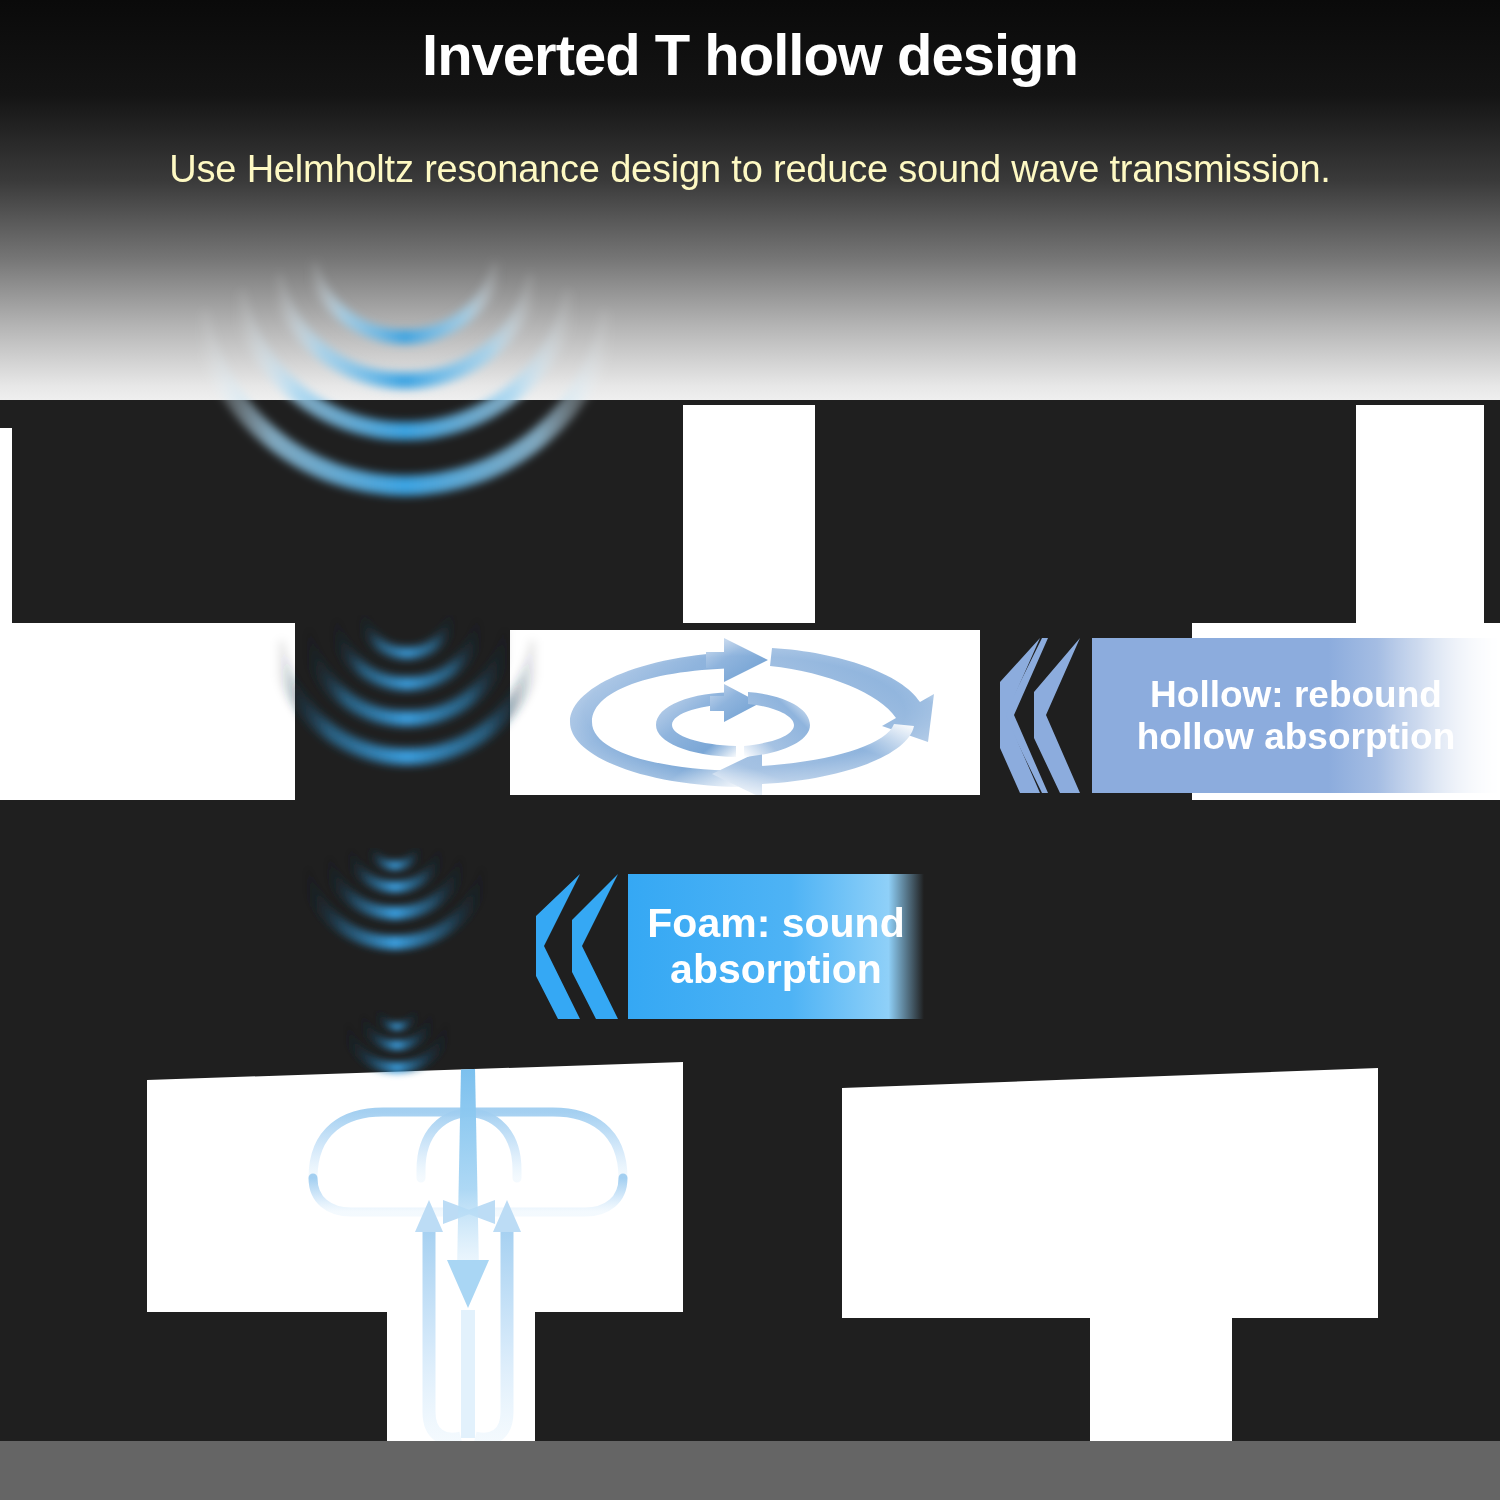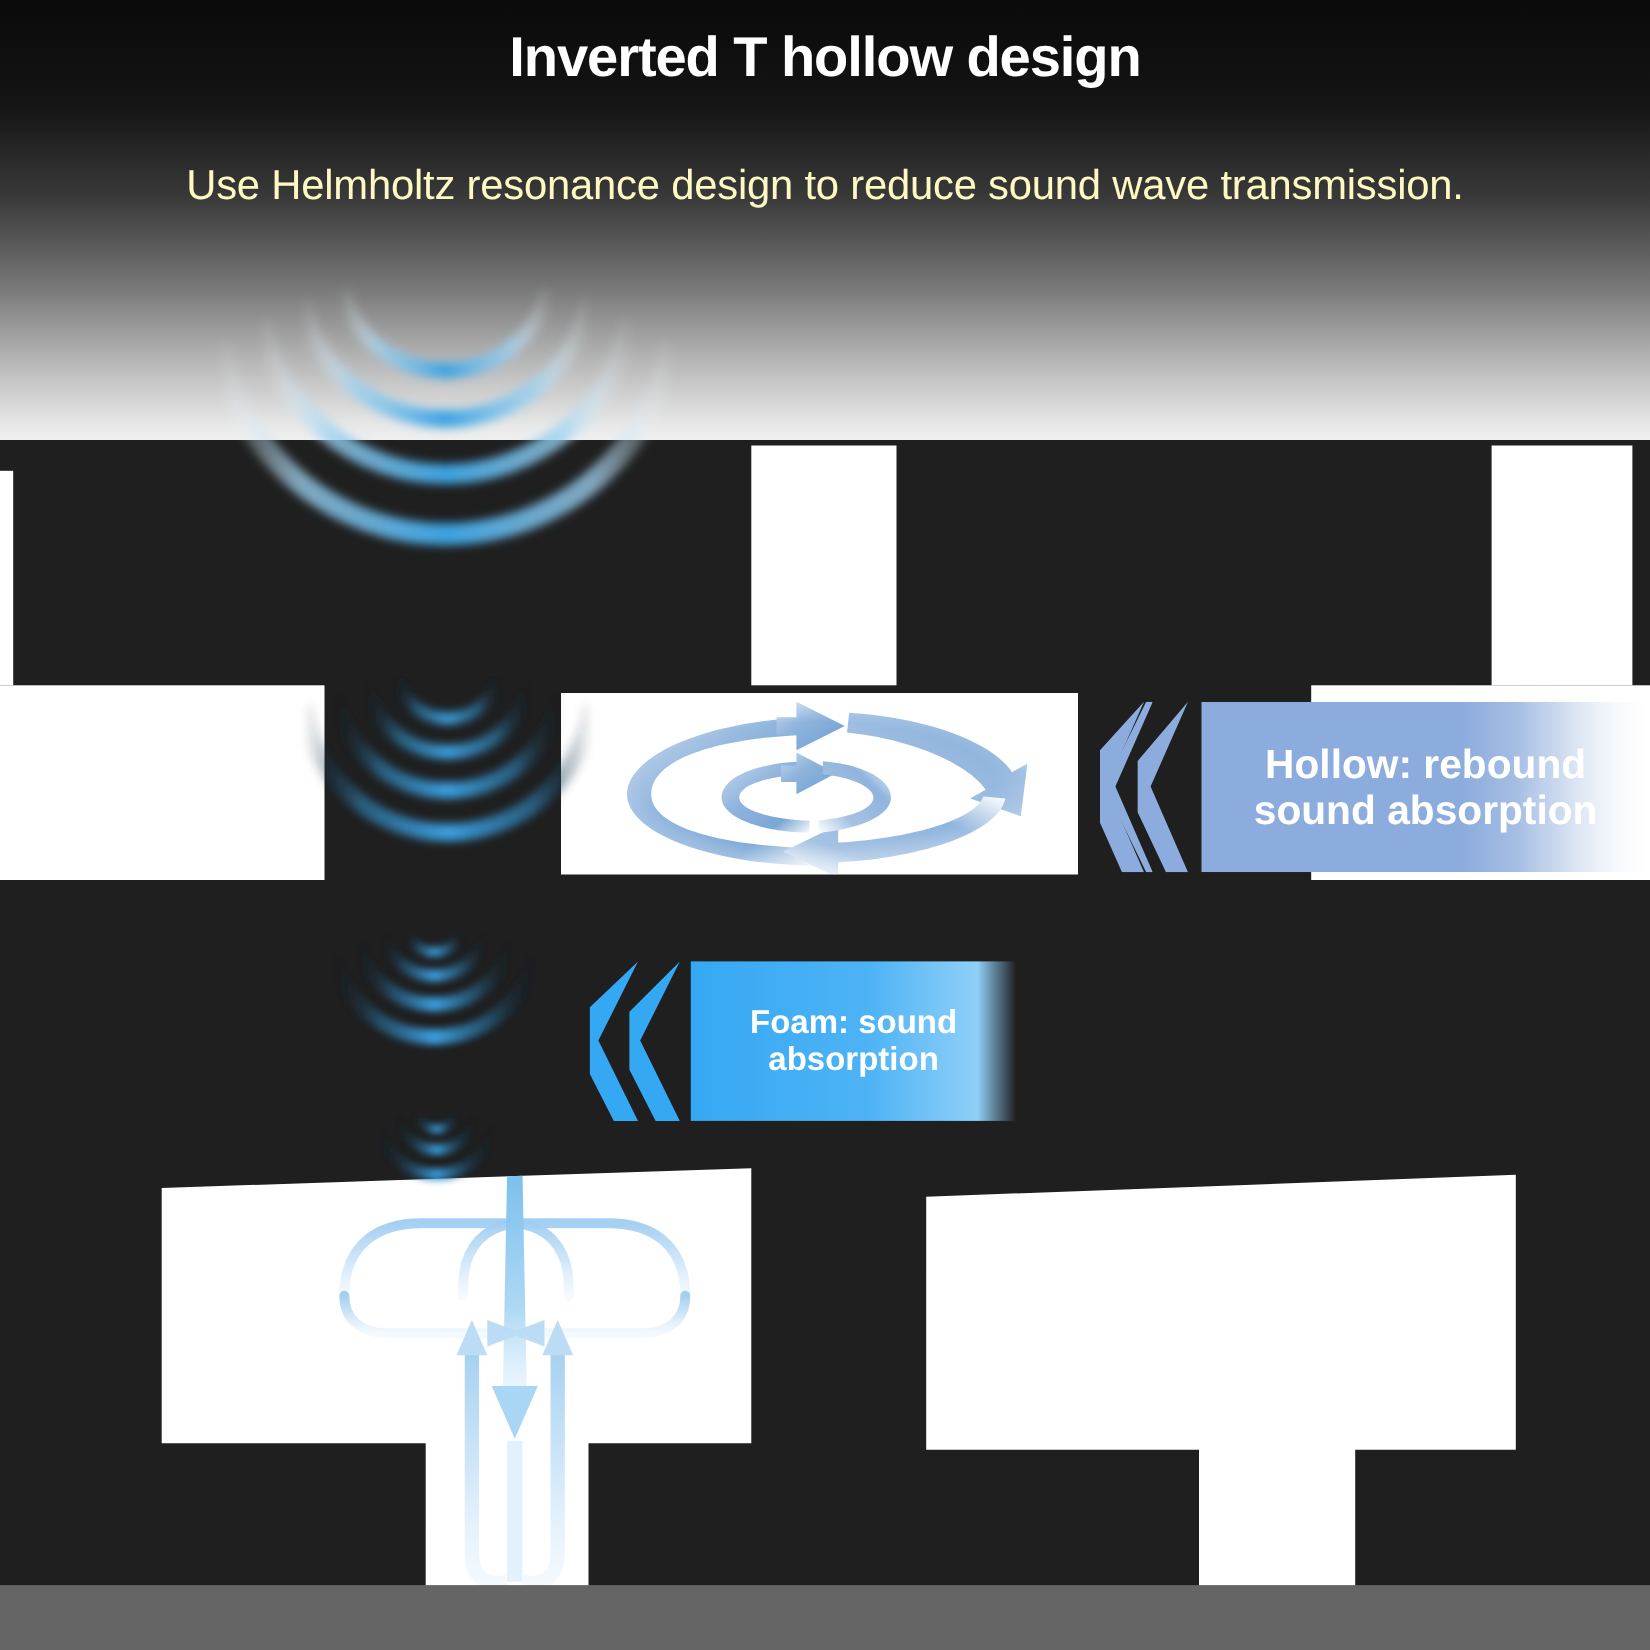--- a/index.html
+++ b/index.html
@@ -30,21 +30,21 @@
         #e8e8e8 90%,
         #ffffff 100%);
     z-index: 1;
   }
   .title {
     position: absolute;
     left: 0; top: 26px;
     width: 1500px;
     text-align: center;
     color: #ffffff;
-    font-size: 51px;
+    font-size: 58px;
     font-weight: bold;
     letter-spacing: -1px;
     line-height: 1.0;
     z-index: 6;
     white-space: nowrap;
   }
   .subtitle {
     position: absolute;
     left: 0; top: 148px;
     width: 1500px;
@@ -118,21 +118,21 @@
     font-size: 37px;
     background: linear-gradient(to right, #8cacdd 0%, #8cacdd 58%, #b9cbe8 80%, #ffffff 100%);
     -webkit-mask-image: linear-gradient(to right, #000 0%, #000 70%, rgba(0,0,0,0.15) 100%);
     mask-image: linear-gradient(to right, #000 0%, #000 70%, rgba(0,0,0,0.15) 100%);
   }
   #callout-foam {
     left: 536px; top: 874px;
     width: 388px; height: 145px;
   }
   #callout-foam .callout-body {
-    font-size: 30px;
+    font-size: 41px;
     background: linear-gradient(to right, #35a8f4 0%, #4eb3f5 55%, #8fd0f8 88%, #1f1f1f 100%);
   }
   .chev {
     position: absolute;
     top: 0; height: 100%;
     width: 48px;
   }
   .chev svg { display: block; width: 100%; height: 100%; }
 
   
@@ -324,21 +324,21 @@
       </div>
       <div class="chev" style="left:34px;">
         <svg viewBox="0 0 48 155" preserveAspectRatio="none">
           <path d="M 46 0 L 12 77 L 46 155 L 26 155 L 0 100 L 0 54 Z" fill="#8cacdd"></path>
         </svg>
       </div>
     </div>
     <div class="callout-body">
       <span>
         <span>Hollow: rebound</span><br>
-        <span>sound absorption</span>
+        <span>hollow absorption</span>
       </span>
     </div>
   </div>
 
   <div class="callout" id="callout-foam">
     <div class="chev-wrap">
       <div class="chev" style="left:0px;">
         <svg viewBox="0 0 48 145" preserveAspectRatio="none">
           <path d="M 44 0 L 8 72 L 44 145 L 22 145 L 0 102 L 0 42 Z" fill="#35a8f4"></path>
         </svg>

